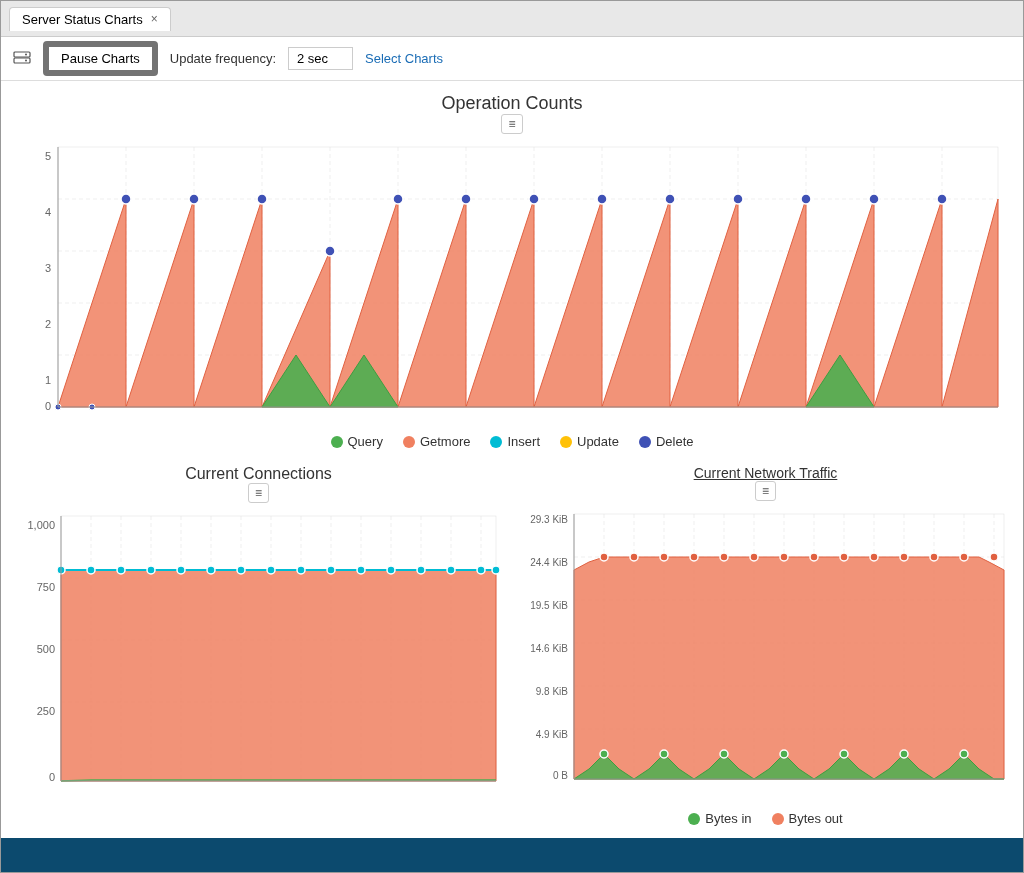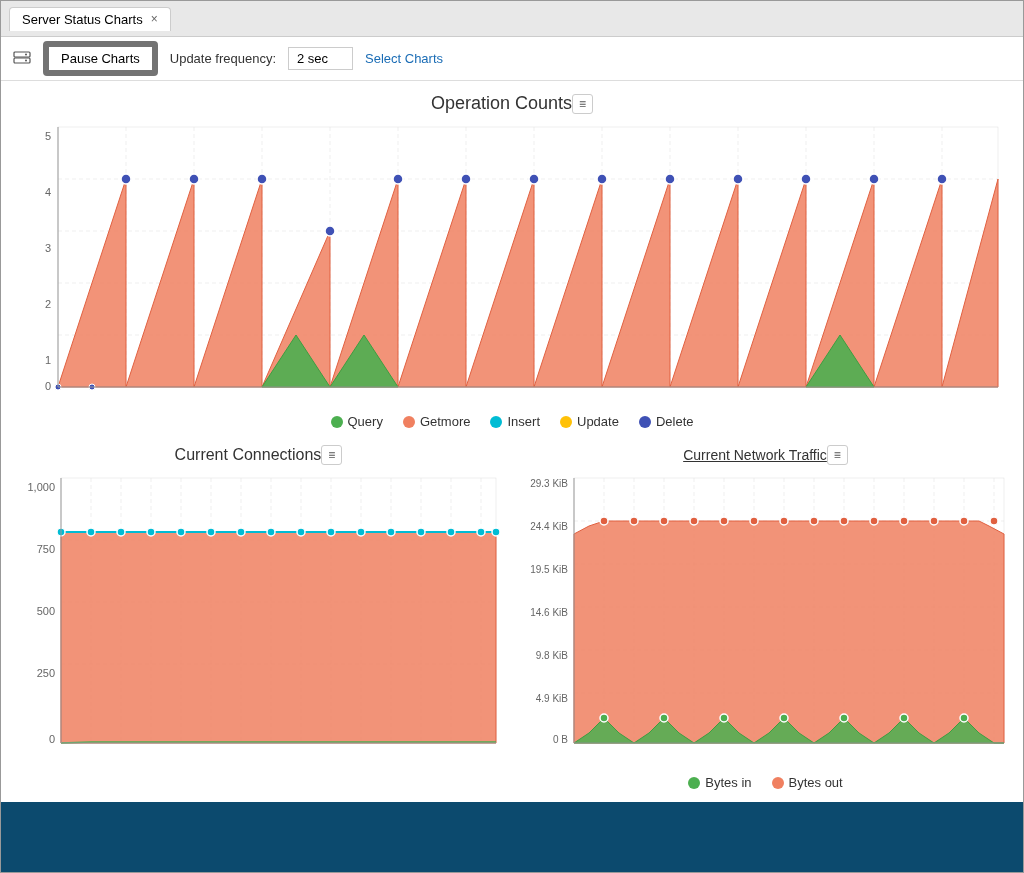--- a/index.html
+++ b/index.html
@@ -16,21 +16,21 @@
     .server-label { font-size: 13px; color: #333; flex: 1; }
     .pause-btn { background: white; border: 6px solid #737373; border-radius: 4px; padding: 4px 12px; font-size: 13px; cursor: pointer; }
     .update-label { font-size: 13px; color: #333; }
     .freq-select { border: 1px solid #ccc; border-radius: 0; padding: 3px 20px 3px 4px; font-size: 13px; appearance: none; background: white; text-align: center; }
     .freq-wrapper { position: relative; display: flex; align-items: center; }
     .select-charts-link { color: #1a6cb5; font-size: 13px; text-decoration: none; cursor: pointer; }
     
     .charts-area { background: white; padding: 12px; }
     
     .chart-section { margin-bottom: 16px; }
-    .chart-title-row { display: flex; justify-content: center; align-items: center; margin-bottom: 8px; }
+    .chart-title-row { display: flex; justify-content: center; align-items: center; margin-bottom: 8px; flex-direction: column; }
     .chart-title { font-size: 18px; color: #333; font-weight: 400; }
     .chart-menu-btn { background: white; border: 1px solid #ccc; border-radius: 3px; padding: 2px 6px; cursor: pointer; font-size: 12px; color: #555; }
     
     .chart-container { position: relative; width: 100%; }
     
     .legend { display: flex; justify-content: center; gap: 20px; margin-top: 8px; flex-wrap: wrap; }
     .legend-item { display: flex; align-items: center; gap: 5px; font-size: 13px; color: #333; }
     .legend-dot { width: 12px; height: 12px; border-radius: 50%; }
     
     .bottom-charts { display: flex; gap: 16px; justify-content: center; }

